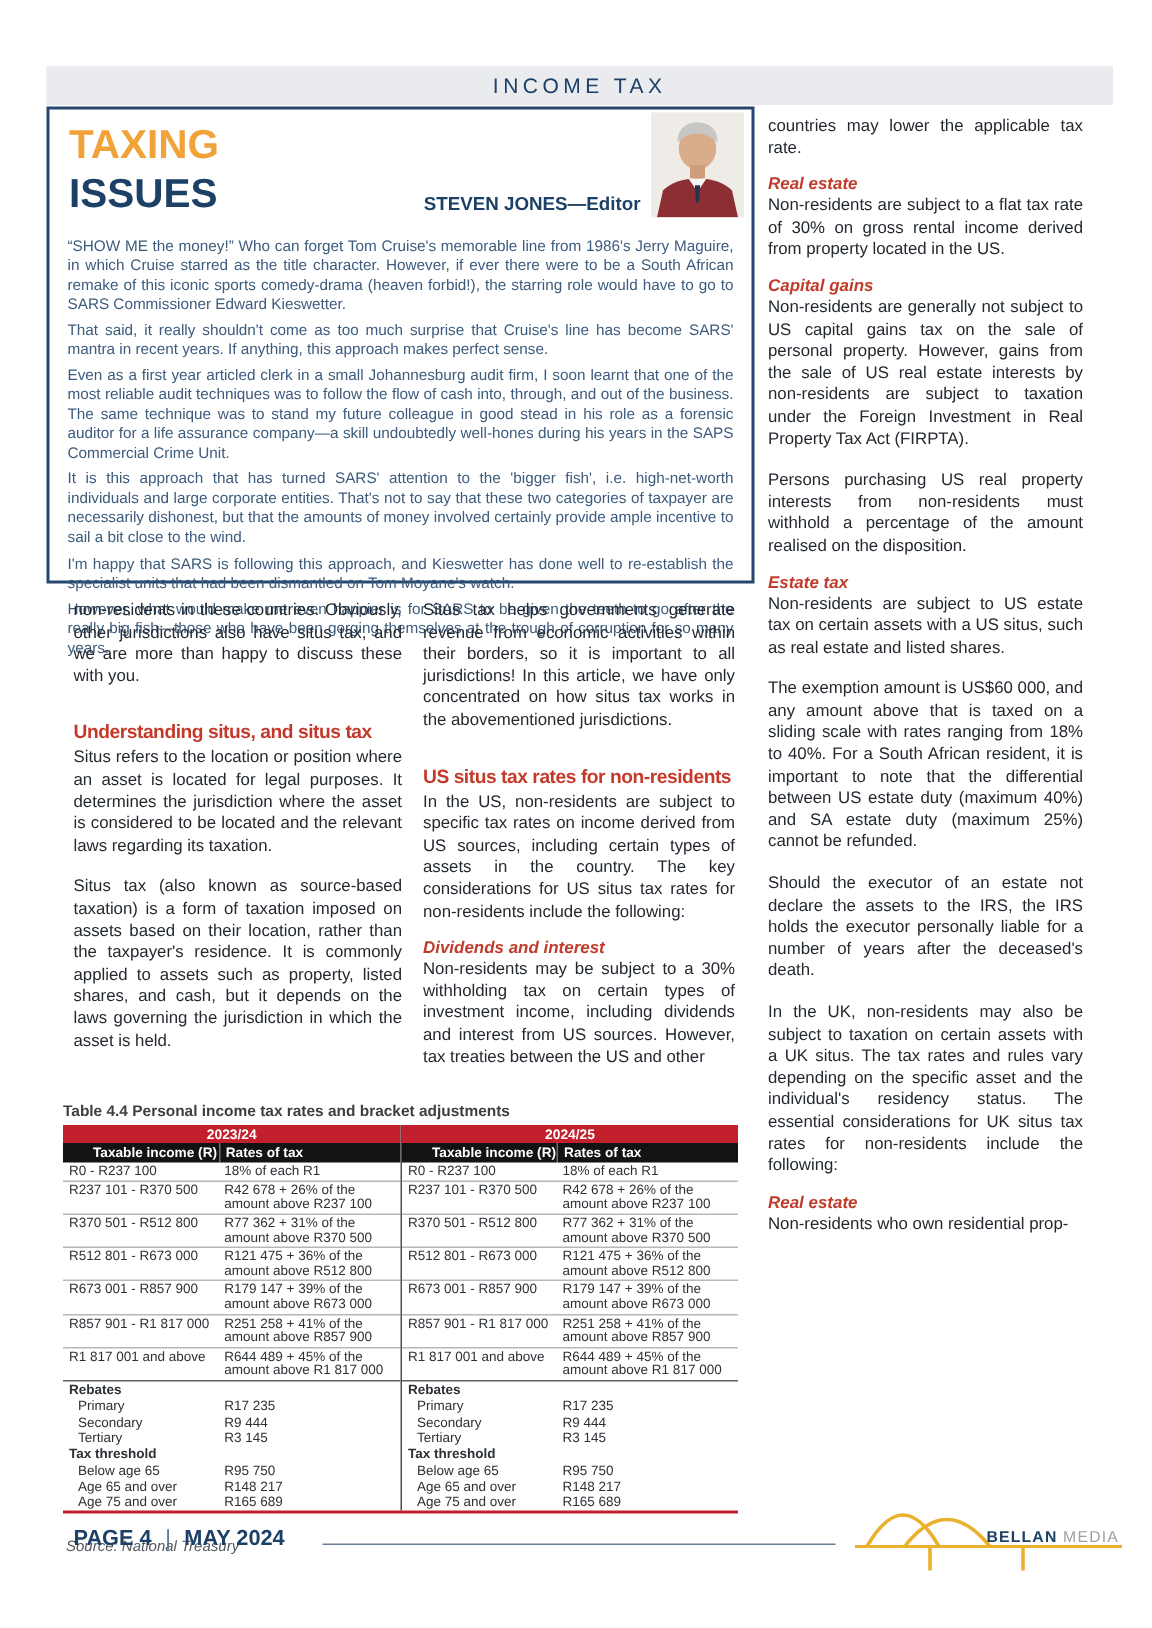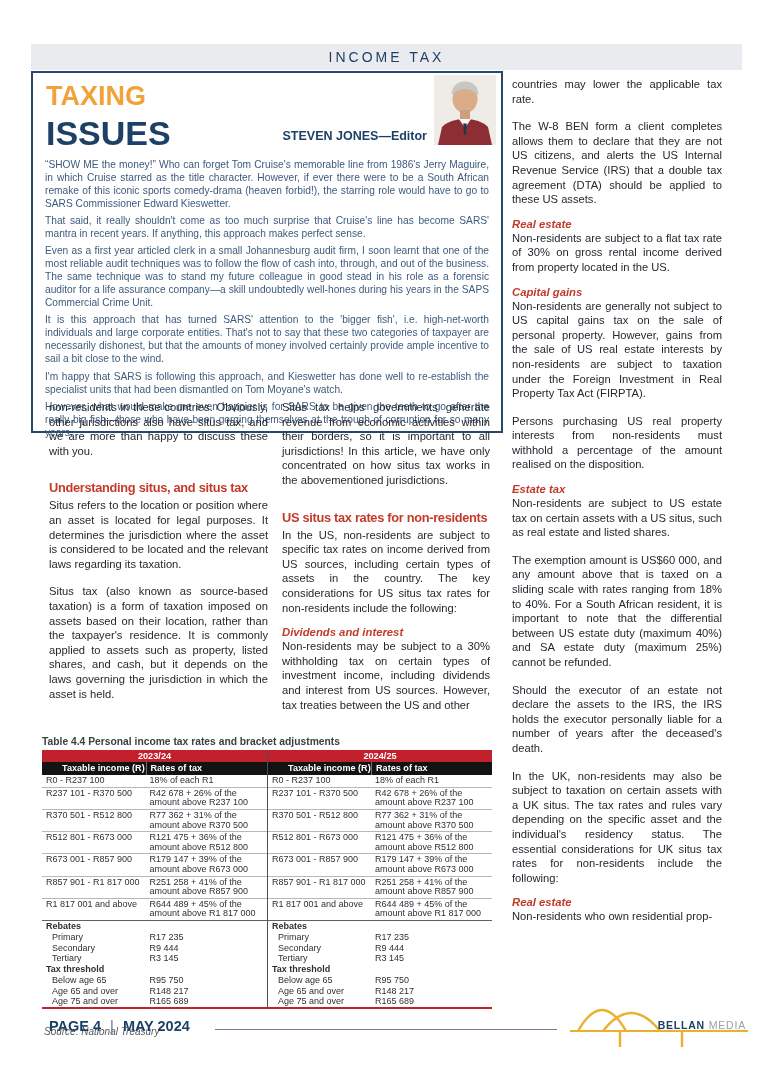--- a/index.html
+++ b/index.html
@@ -5,24 +5,24 @@
   html,body{margin:0;padding:0;background:#ffffff;}
   .page{position:relative;width:768px;height:1085px;background:#ffffff;overflow:hidden;
         font-family:"Liberation Sans",sans-serif;color:#20262c;}
 
   
   .topbar{position:absolute;left:31px;top:44px;width:711px;height:26px;background:#e9ebef;
           display:flex;align-items:center;justify-content:center;}
   .topbar span{color:#1d4066;font-size:14px;font-weight:normal;letter-spacing:3px;}
 
   
-  .edbox{position:absolute;left:31px;top:71px;width:472px;height:362px;border:2px solid #26486f;
+  .edbox{position:absolute;left:31px;top:71px;width:472px;height:318px;border:2px solid #26486f;
          background:#ffffff;box-sizing:border-box;}
   .ed-title1{position:absolute;left:13px;top:8px;font-size:27px;font-weight:800;color:#f1a33a;}
-  .ed-title2{position:absolute;left:13px;top:41px;font-size:34px;font-weight:800;color:#1d4066;}
+  .ed-title2{position:absolute;left:13px;top:41px;font-size:27px;font-weight:800;color:#1d4066;}
   .ed-byline{position:absolute;right:74px;top:56px;font-size:12.5px;font-weight:700;color:#1d4066;}
   .ed-photo{position:absolute;right:5px;top:2px;width:62px;height:70px;background:#efece7;overflow:hidden;}
   .ed-paras{position:absolute;left:0;right:0;top:86px;padding:0 12px;}
   .edp{font-size:10.2px;line-height:12.9px;color:#3d5b7d;text-align:justify;margin:0 0 4.5px 0;}
 
   
   .col{position:absolute;}
   #col-left{left:49px;top:400px;width:219px;}
   #col-mid{left:282px;top:400px;width:208px;}
   #col-right{left:512px;top:77px;width:210px;}
@@ -108,21 +108,20 @@
     </div>
   <div class="col" id="col-mid">
       <div class="p">Situs tax helps governments generate revenue from economic activities within their borders, so it is important to all jurisdictions!  In this article, we have only concentrated on how situs tax works in the abovementioned jurisdictions.</div>
       <div class="h">US situs tax rates for non-residents</div>
       <div class="p">In the US, non-residents are subject to specific tax rates on income derived from US sources, including certain types of assets in the country.  The key considerations for US situs tax rates for non-residents include the following:</div>
       <div class="sh">Dividends and interest</div>
       <div class="p">Non-residents may be subject to a 30% withholding tax on certain types of investment income, including dividends and interest from US sources.  However, tax treaties between the US and other</div>
     </div>
   <div class="col" id="col-right">
       <div class="p">countries may lower the applicable tax rate.</div>
-      <div class="p">The W-8 BEN form a client completes allows them to declare that they are not US citizens, and alerts the US Internal Revenue Service (IRS) that a double tax agreement (DTA) should be applied to these US assets.</div>
       <div class="sh">Real estate</div>
       <div class="p">Non-residents are subject to a flat tax rate of 30% on gross rental income derived from property located in the US.</div>
       <div class="sh">Capital gains</div>
       <div class="p">Non-residents are generally not subject to US capital gains tax on the sale of personal property.  However, gains from the sale of US real estate interests by non-residents are subject to taxation under the Foreign Investment in Real Property Tax Act (FIRPTA).</div>
       <div class="p">Persons purchasing US real property interests from non-residents must withhold a percentage of the amount realised on the disposition.</div>
       <div class="sh">Estate tax</div>
       <div class="p">Non-residents are subject to US estate tax on certain assets with a US situs, such as real estate and listed shares.</div>
       <div class="p">The exemption amount is US$60 000, and any amount above that is taxed on a sliding scale with rates ranging from 18% to 40%.  For a South African resident, it is important to note that the differential between US estate duty (maximum 40%) and SA estate duty (maximum 25%) cannot be refunded.</div>
       <div class="p">Should the executor of an estate not declare the assets to the IRS, the IRS holds the executor personally liable for a number of years after the deceased's death.</div>
       <div class="p">In the UK, non-residents may also be subject to taxation on certain assets with a UK situs.  The tax rates and rules vary depending on the specific asset and the individual's residency status.  The essential considerations for UK situs tax rates for non-residents include the following:</div>

